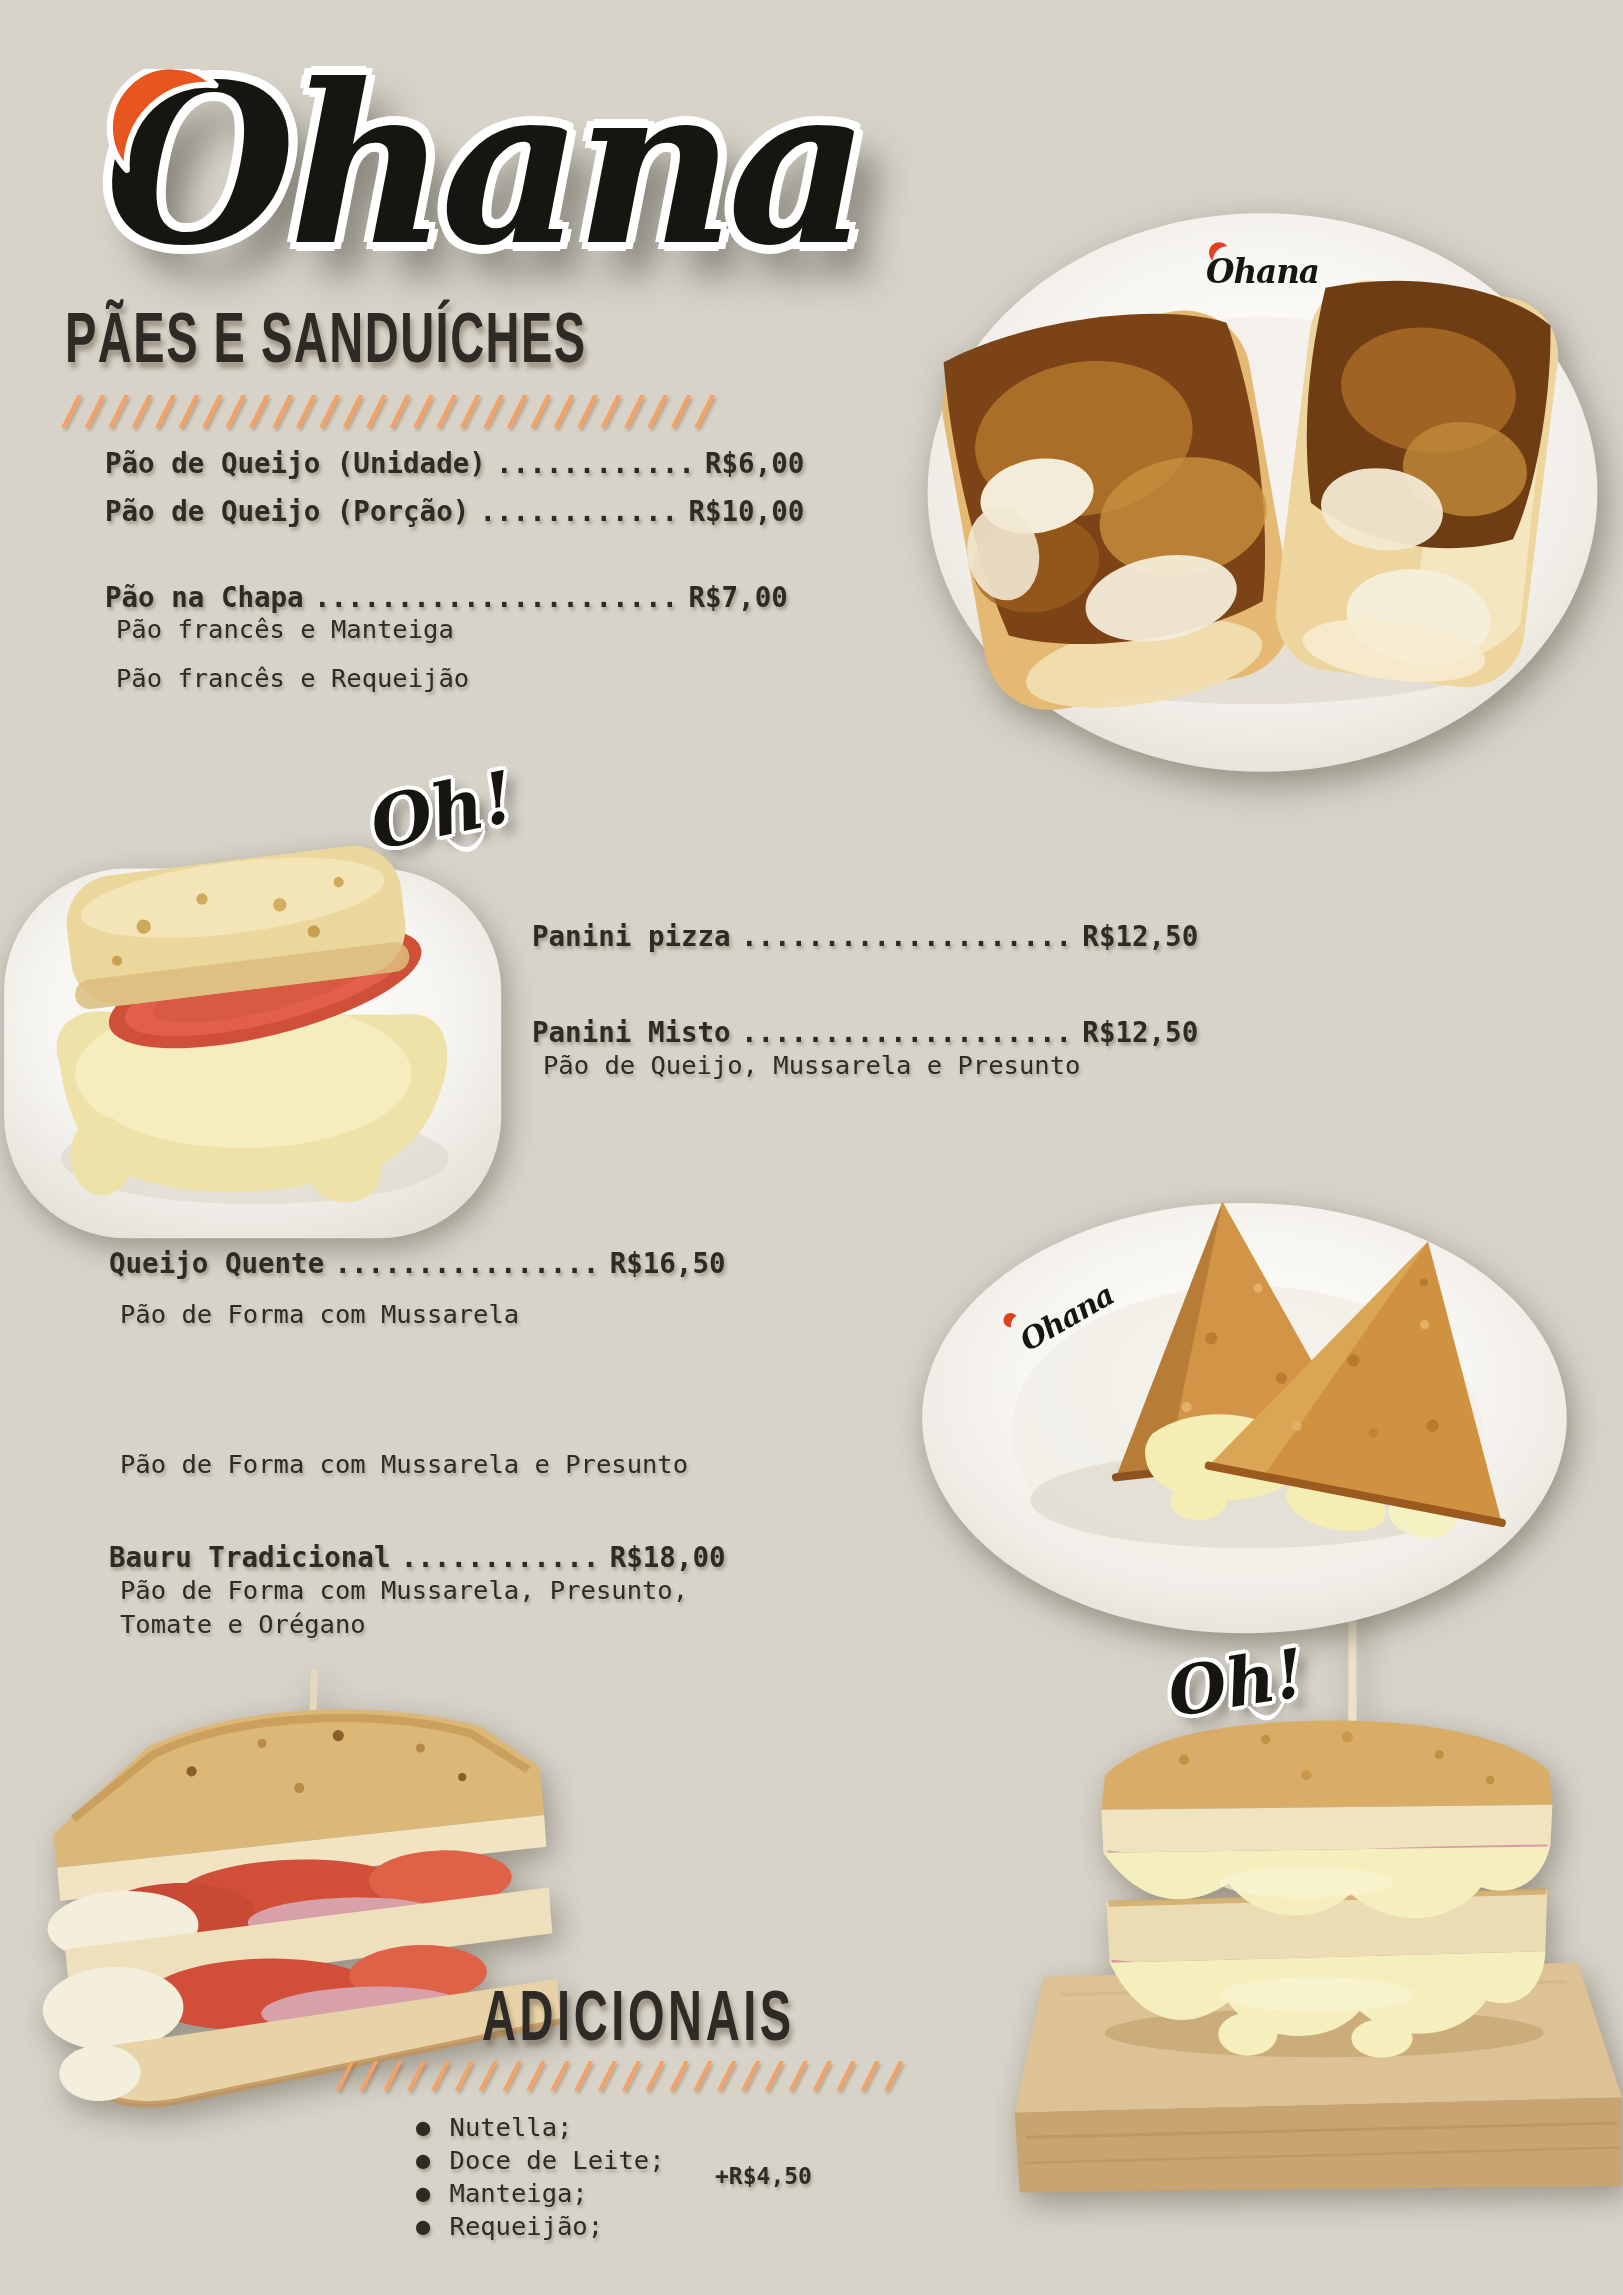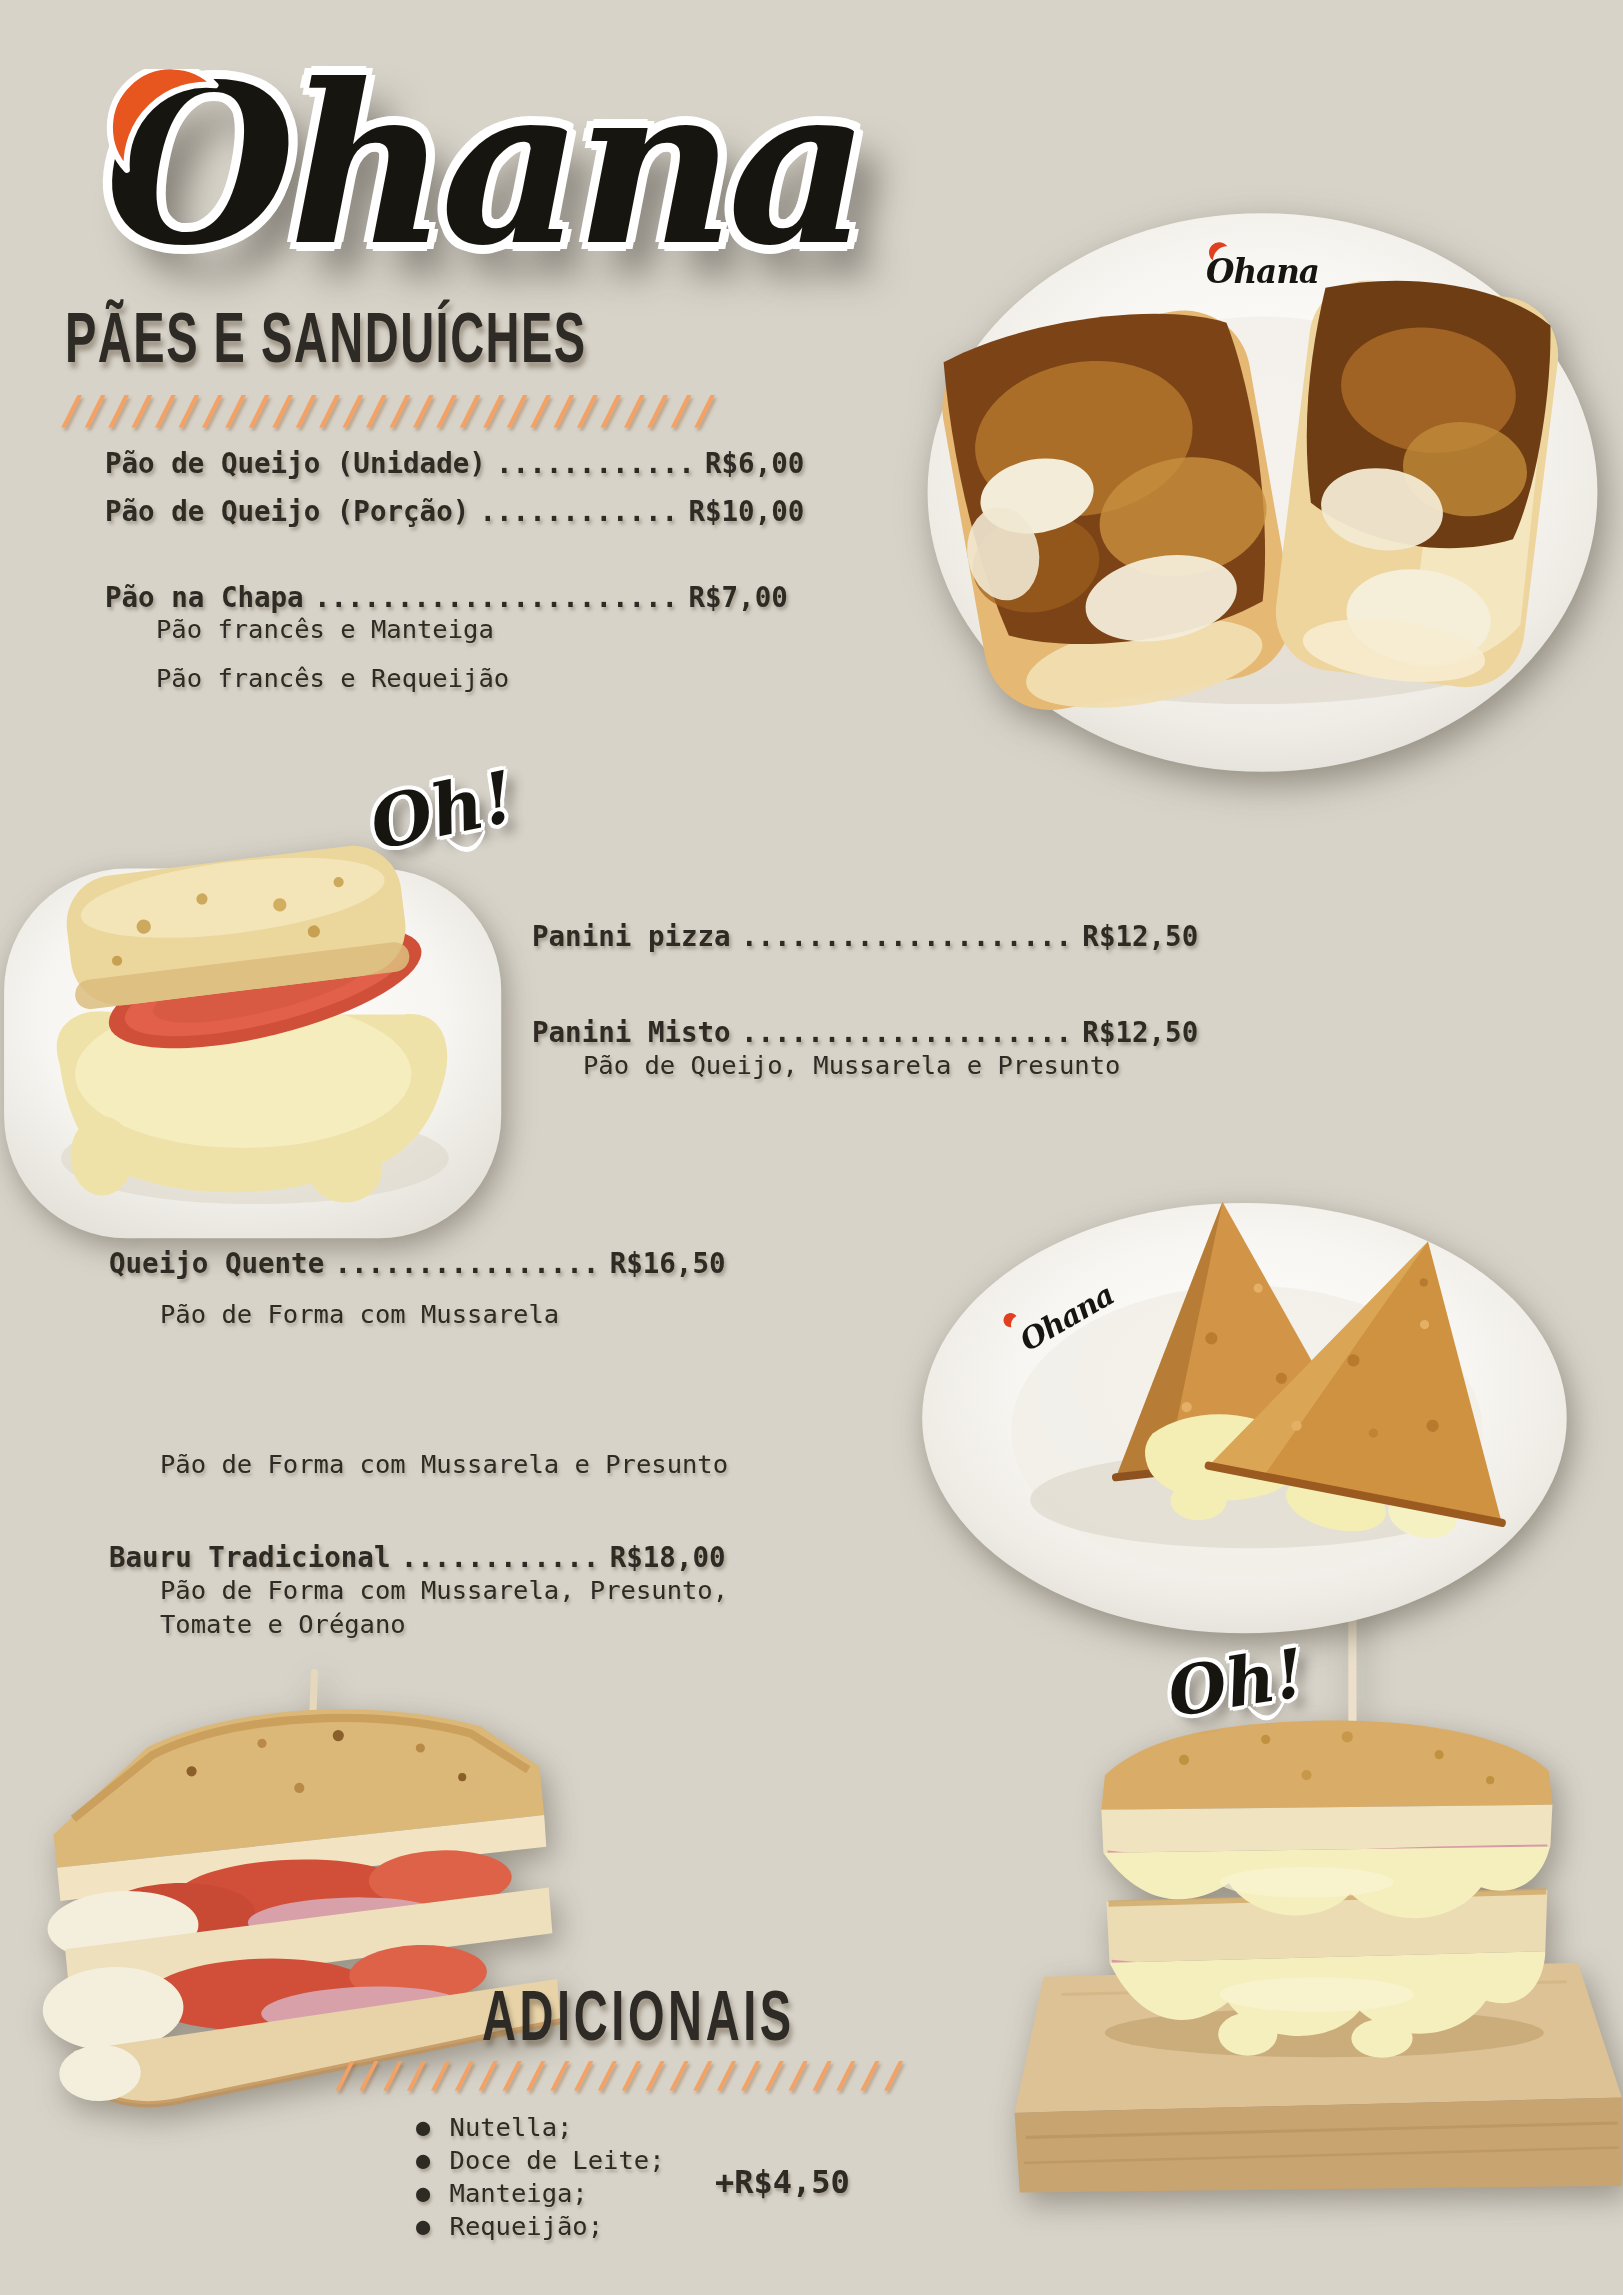--- a/index.html
+++ b/index.html
@@ -26,21 +26,21 @@
   .slash-row{position:absolute;font-family:"DejaVu Sans",sans-serif;font-weight:bold;font-style:italic;
     color:#f5a163;line-height:1;text-shadow:2px 3.1px 3.1px rgba(140,90,45,.4);white-space:pre;z-index:4;}
   #slashes-breads{left:65px;top:391px;font-size:39px;letter-spacing:9.2px;}
   #slashes-adicionais{left:339px;top:2057px;font-size:36px;letter-spacing:10.7px;}
 
   
   .mi{position:absolute;font-weight:bold;font-size:27.5px;line-height:1.1;color:#2e2a24;
       text-shadow:2px 3.1px 3.6px rgba(90,75,55,.4);white-space:pre;z-index:4;text-align:right;}
   .mi .dots{margin:0 0.62ch;}
   .desc{position:absolute;font-size:25.5px;line-height:1.1;color:#2e2a24;
-      text-shadow:1.5px 2.6px 3.1px rgba(90,75,55,.35);white-space:pre;z-index:4;margin-left:40px;}
+      text-shadow:1.5px 2.6px 3.1px rgba(90,75,55,.35);white-space:pre;z-index:4;}
 
   
   .badge{position:absolute;z-index:6;font-family:"DejaVu Serif",serif;font-style:italic;font-weight:bold;
     line-height:1;color:#17150f;white-space:pre;
     text-shadow:4.1px 0 0 #fff,-4.1px 0 0 #fff,0 4.1px 0 #fff,0 -4.1px 0 #fff,
       3.1px 3.1px 0 #fff,-3.1px 3.1px 0 #fff,3.1px -3.1px 0 #fff,-3.1px -3.1px 0 #fff,
       8.2px 10.2px 12.2px rgba(50,45,38,.45);}
   #oh1{left:370px;top:775px;font-size:71px;transform:rotate(-12deg);}
   #oh2{left:1168px;top:1649px;font-size:67px;transform:rotate(-9deg);}
   .crescent{position:absolute;z-index:7;}
@@ -53,21 +53,21 @@
   #photo2{left:0px;top:842px;z-index:2;filter:drop-shadow(5.1px 10.2px 14.3px rgba(80,72,58,.45));}
   #photo3{left:913px;top:1168px;z-index:3;filter:drop-shadow(5.1px 11.2px 15.3px rgba(80,72,58,.5));}
   #photo4{left:28px;top:1655px;z-index:2;filter:drop-shadow(6.1px 11.2px 15.3px rgba(80,72,58,.45));}
   #photo5{left:990px;top:1571px;z-index:1;filter:drop-shadow(6.1px 11.2px 15.3px rgba(80,72,58,.45));}
 
   
   .bullets{position:absolute;left:416px;top:2110px;z-index:4;}
   .bullet-row{display:flex;align-items:center;height:33px;font-size:25.5px;color:#2e2a24;
       text-shadow:1.5px 2.6px 3.1px rgba(90,75,55,.35);white-space:pre;}
   .bullet-dot{font-size:23.5px;margin-right:19.4px;}
-  .extra-price{position:absolute;left:715px;top:2163px;font-weight:bold;font-size:32px;color:#2e2a24;
+  .extra-price{position:absolute;left:715px;top:2163px;font-weight:bold;font-size:23px;color:#2e2a24;
       text-shadow:1.5px 2.6px 3.1px rgba(90,75,55,.4);z-index:4;white-space:pre;text-align:center;}
 </style>
 </head>
 <body>
 
 <div class="page">
 
   <div class="logo-wrap">
     <svg class="logo-swoosh" viewBox="0 0 262 214">
       <path d="M58 198 A118 118 0 1 1 232 32 A156 156 0 0 0 58 198 Z" fill="#e8561f" stroke="#ffffff" stroke-width="12" stroke-linejoin="round"></path>

